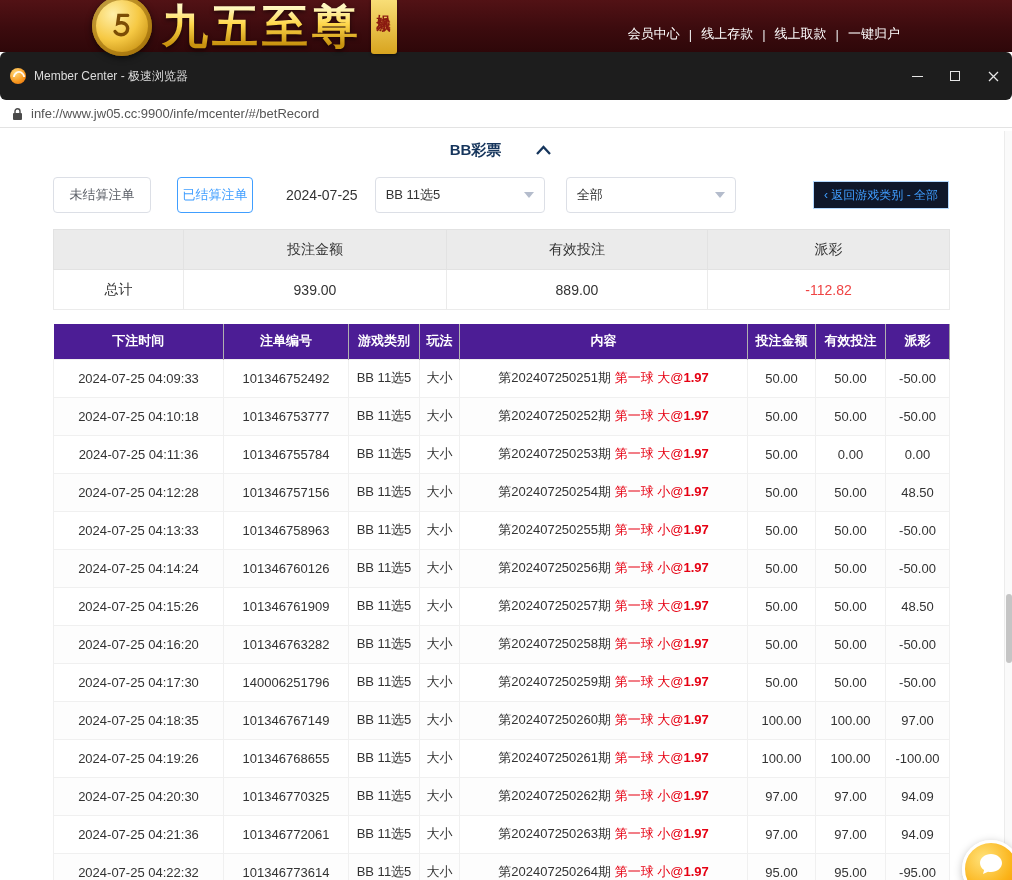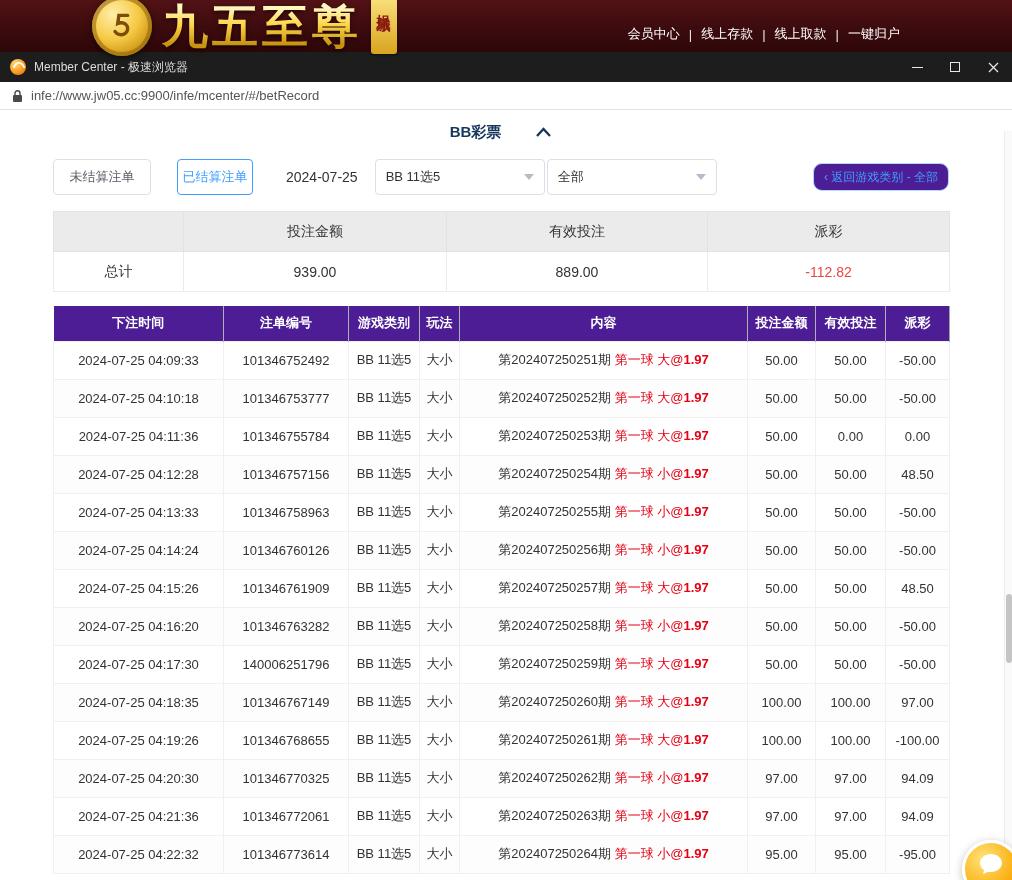--- a/index.html
+++ b/index.html
@@ -42,22 +42,22 @@
   }
   .banner-nav{
     position:absolute; right:112px; bottom:9px;
     color:#fff; font-size:13px; display:flex; align-items:center; white-space:nowrap;
   }
   .banner-nav .sep{ margin:0 9px; color:#e8e8e8; }
   .banner-nav .blink{ cursor:pointer; }
 
   
   .titlebar{
-    height:30px; background:#1d1d1d; display:flex; align-items:center;
-    color:#dcdcdc; font-size:12px;
+    height:48px; background:#1d1d1d; display:flex; align-items:center;
+    color:#dcdcdc; font-size:12px;border-radius:6px;
   }
   .app-icon{
     width:16px; height:16px; border-radius:50%;
     background:radial-gradient(circle at 35% 30%,#ffd978,#f7971e 60%,#e2640b);
     margin:0 8px 0 10px; position:relative; flex:0 0 auto;
   }
   .app-icon::after{
     content:""; position:absolute; left:3px; top:3px; width:8px; height:8px;
     border-radius:50%; border:2px solid rgba(255,255,255,.92);
     border-bottom-color:transparent; border-left-color:transparent;
@@ -88,29 +88,29 @@
     display:flex; align-items:center; justify-content:center; cursor:pointer; white-space:nowrap;
   }
   .btn-unsettled{ width:98px; border:1px solid #dcdfe6; color:#5a5e66; margin-right:26px; }
   .btn-settled{ width:76px; border:1px solid #409eff; color:#409eff; margin-right:33px; }
   .date-text{ font-size:14px; color:#333; margin-right:17px; cursor:pointer; white-space:nowrap; }
   .select{
     width:170px; height:36px; border:1px solid #dcdfe6; border-radius:4px; background:#fff;
     display:flex; align-items:center; justify-content:space-between;
     padding:0 10px; font-size:13px; color:#333; cursor:pointer;
   }
-  .select + .select{ margin-left:2px; }
+  .select + .select{ margin-left:21px; }
   .caret{
     width:0; height:0;
     border-left:5px solid transparent; border-right:5px solid transparent;
     border-top:6px solid #b4bccc;
   }
   .btn-back{
-    margin-left:auto; height:28px; padding:0 10px; border-radius:9px;
-    background:#4c1d95; border:1px solid #b3d8ff; color:#409eff; font-size:12px;
+    margin-left:auto; height:28px; padding:0 10px; border-radius:0;
+    background:#0f172a; border:1px solid #b3d8ff; color:#409eff; font-size:12px;
     display:flex; align-items:center; cursor:pointer; white-space:nowrap;
   }
 
   
   table.summary{
     margin-top:16px; border-collapse:collapse; width:896px; table-layout:fixed; font-size:14px;
   }
   table.summary th{
     background:#ebebeb; font-weight:normal; height:40px;
     border:1px solid #e2e2e2; color:#333; text-align:center;

